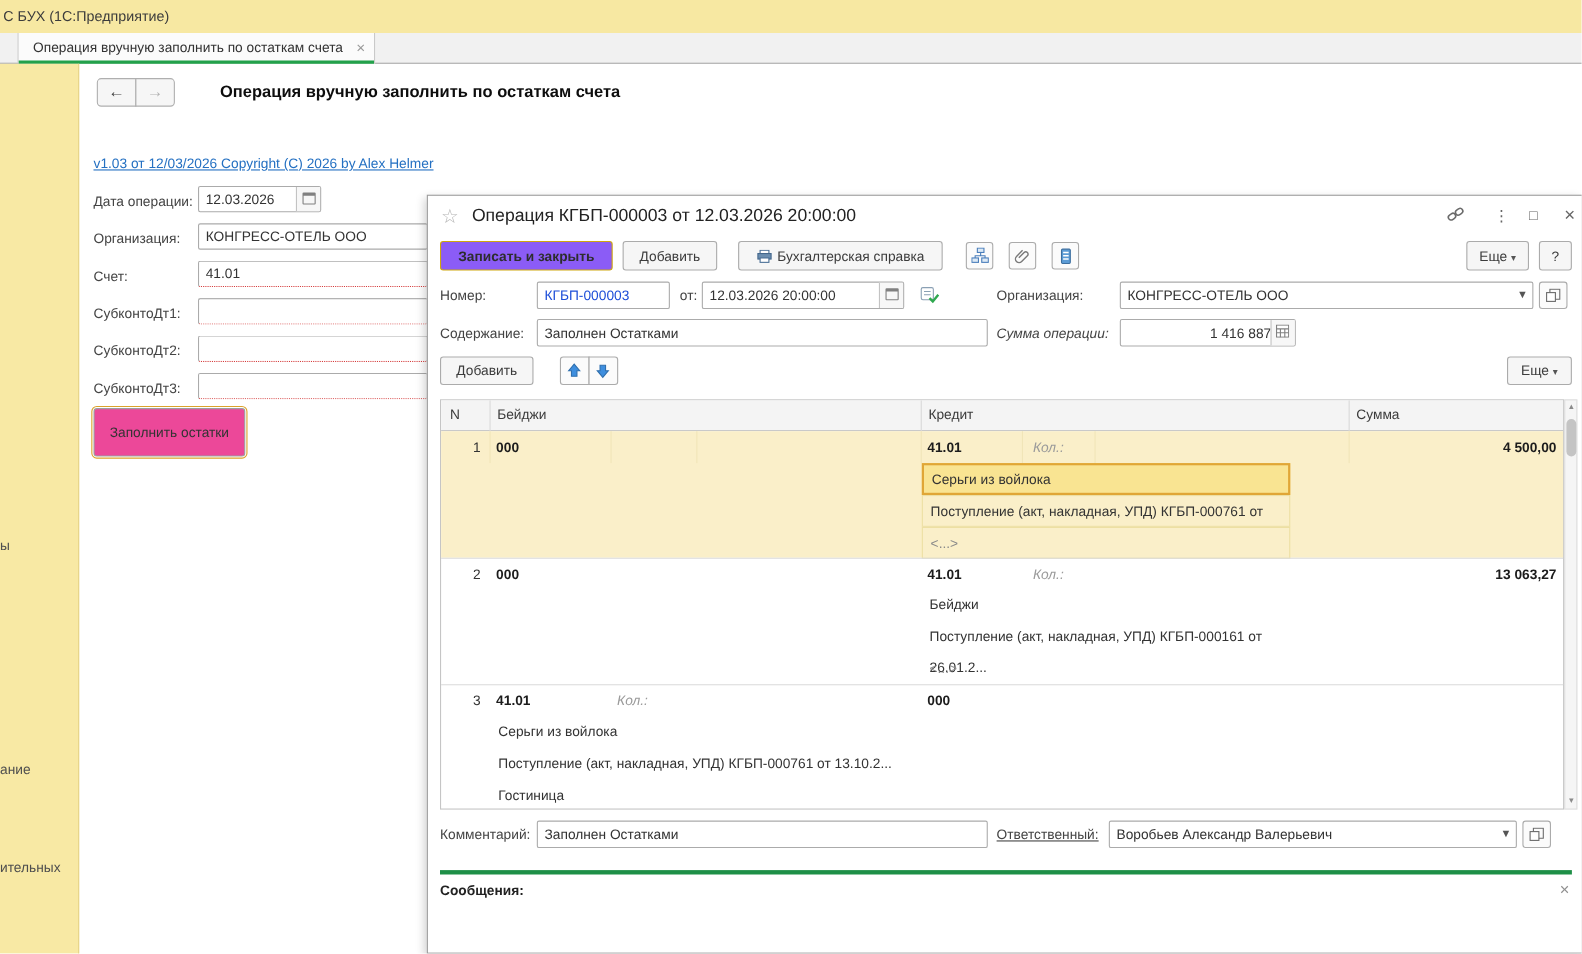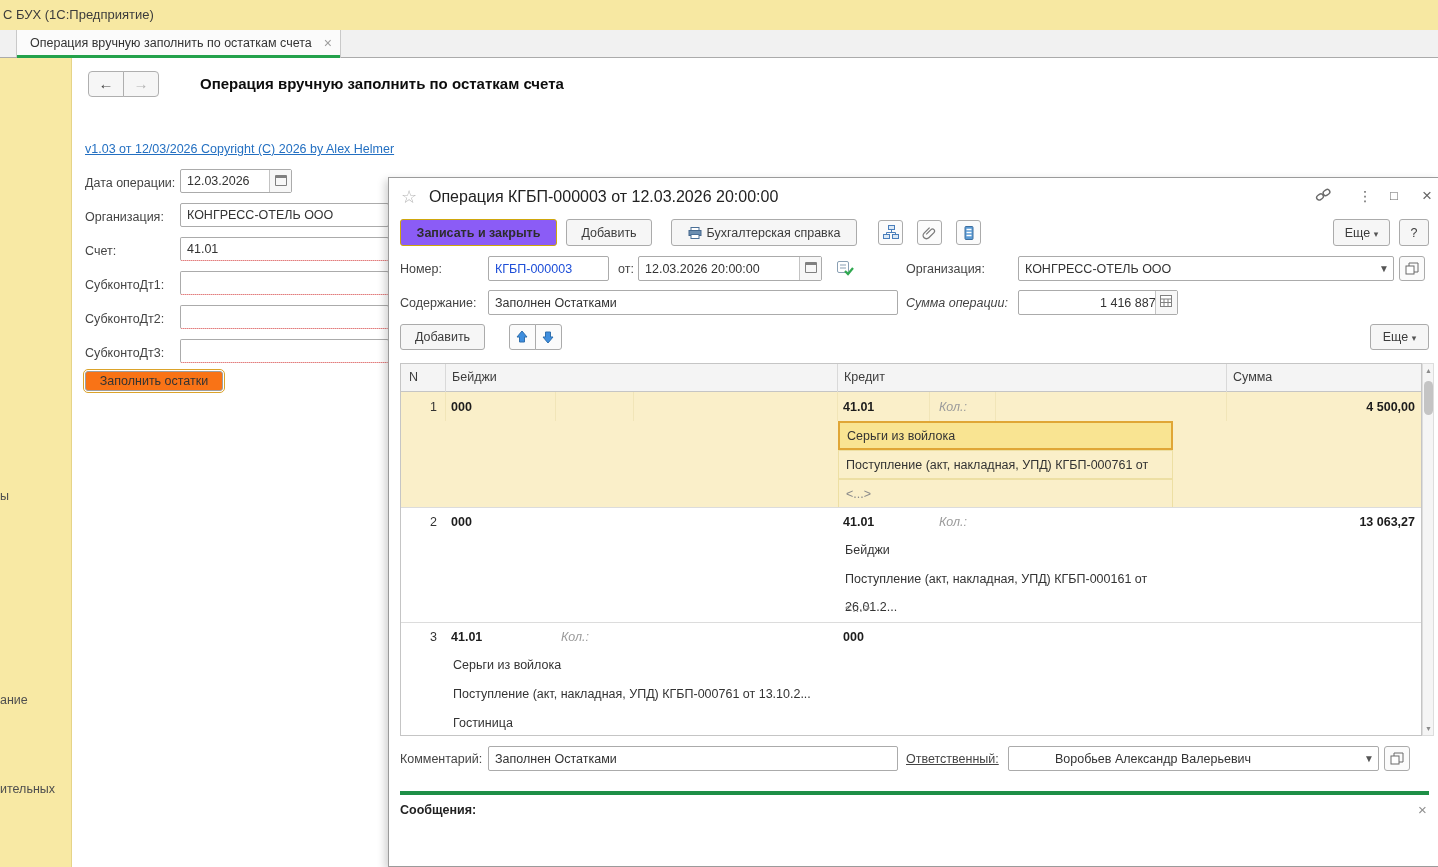--- a/index.html
+++ b/index.html
@@ -28,21 +28,21 @@
   .navbtn.back { left:0; border-radius:4px 0 0 4px; color:#444; }
   .navbtn.fwd  { left:35px; border-radius:0 4px 4px 0; color:#B3B3B3; }
   .pagetitle { position:absolute; left:200px; top:75px; font-size:15px; font-weight:bold; color:#0d0d0d; }
   .verlink { position:absolute; left:85px; top:142px; color:#2470C2; text-decoration:underline; cursor:pointer; }
   .flabel { position:absolute; left:85px; color:#444; }
   .finp { position:absolute; left:180px; height:24px; border:1px solid #ABABAB; border-radius:2px; background:#fff; }
   .finp input { border:none; outline:none; width:100%; height:100%; padding:0 6px; font:inherit; color:#333; background:transparent; }
   .finp.reddot { border-bottom:1px dotted #D43B3B; }
   .calbtn { position:absolute; right:0; top:0; width:22px; height:22px; border-left:1px solid #C3C3C3; background:#F7F7F7; cursor:pointer; }
   .calglyph { position:absolute; left:5px; top:5px; width:12px; height:11px; border:1px solid #808080; border-top:3px solid #808080; border-radius:1px; }
-  .fillbtn { position:absolute; left:85px; top:371px; width:138px; height:20px; background:#f97316; border:1px solid #9E9E9E; border-radius:3px; outline:1px solid #DBA32A; outline-offset:1px; font:inherit; color:#333; cursor:pointer; }
+  .fillbtn { position:absolute; left:85px; top:371px; width:138px; height:44px; background:#ec4899; border:1px solid #9E9E9E; border-radius:3px; outline:1px solid #DBA32A; outline-offset:1px; font:inherit; color:#333; cursor:pointer; }
 
   
   .dialog { position:absolute; left:388px; top:177px; width:1051px; height:690px; background:#fff; border:1px solid #9B9B9B; box-shadow:-3px 3px 8px rgba(0,0,0,.18); }
   .dstar { position:absolute; left:12px; top:8px; font-size:18px; color:#B5B5B5; }
   .dtitle { position:absolute; left:40px; top:10px; font-size:16px; color:#222; white-space:nowrap; }
   .winico { position:absolute; top:10px; color:#666; cursor:pointer; }
   .dots { font-size:14px; letter-spacing:0; }
   .maxi { font-size:13px; }
   .clos { font-size:17px; line-height:14px; }
 
@@ -313,21 +313,21 @@
       <div class="vthumb"></div>
       <div class="varrow" style="bottom:3px;">▼</div>
     </div>
 
     <span class="dlabel" style="left:11px; top:574px;">Комментарий:</span>
     <div class="dinp" style="left:99px; top:568px; width:410px;">
       <input value="Заполнен Остатками" style="">
     </div>
     <span class="dlabel" style="left:517px; top:574px;text-decoration:underline;">Ответственный:</span>
     <div class="dinp" style="left:619px; top:568px; width:371px;">
-      <input style="width: 351px; margin-left: 40px;" value="Воробьев Александр Валерьевич">
+      <input style="width: 351px;" value="Воробьев Александр Валерьевич">
       <span class="ddarrow">▼</span>
     </div>
     <span class="sqbtn" style="left:995px; top:568px;">
       <svg width="14" height="13" viewBox="0 0 14 13" style="margin:5px 0 0 5px;">
           <rect x="1" y="4" width="8" height="8" fill="#fff" stroke="#6b6b6b"></rect>
           <path d="M4 4 V1 h9 v9 h-4" fill="none" stroke="#6b6b6b"></path>
         </svg>
     </span>
 
     <div class="greensep"></div>

